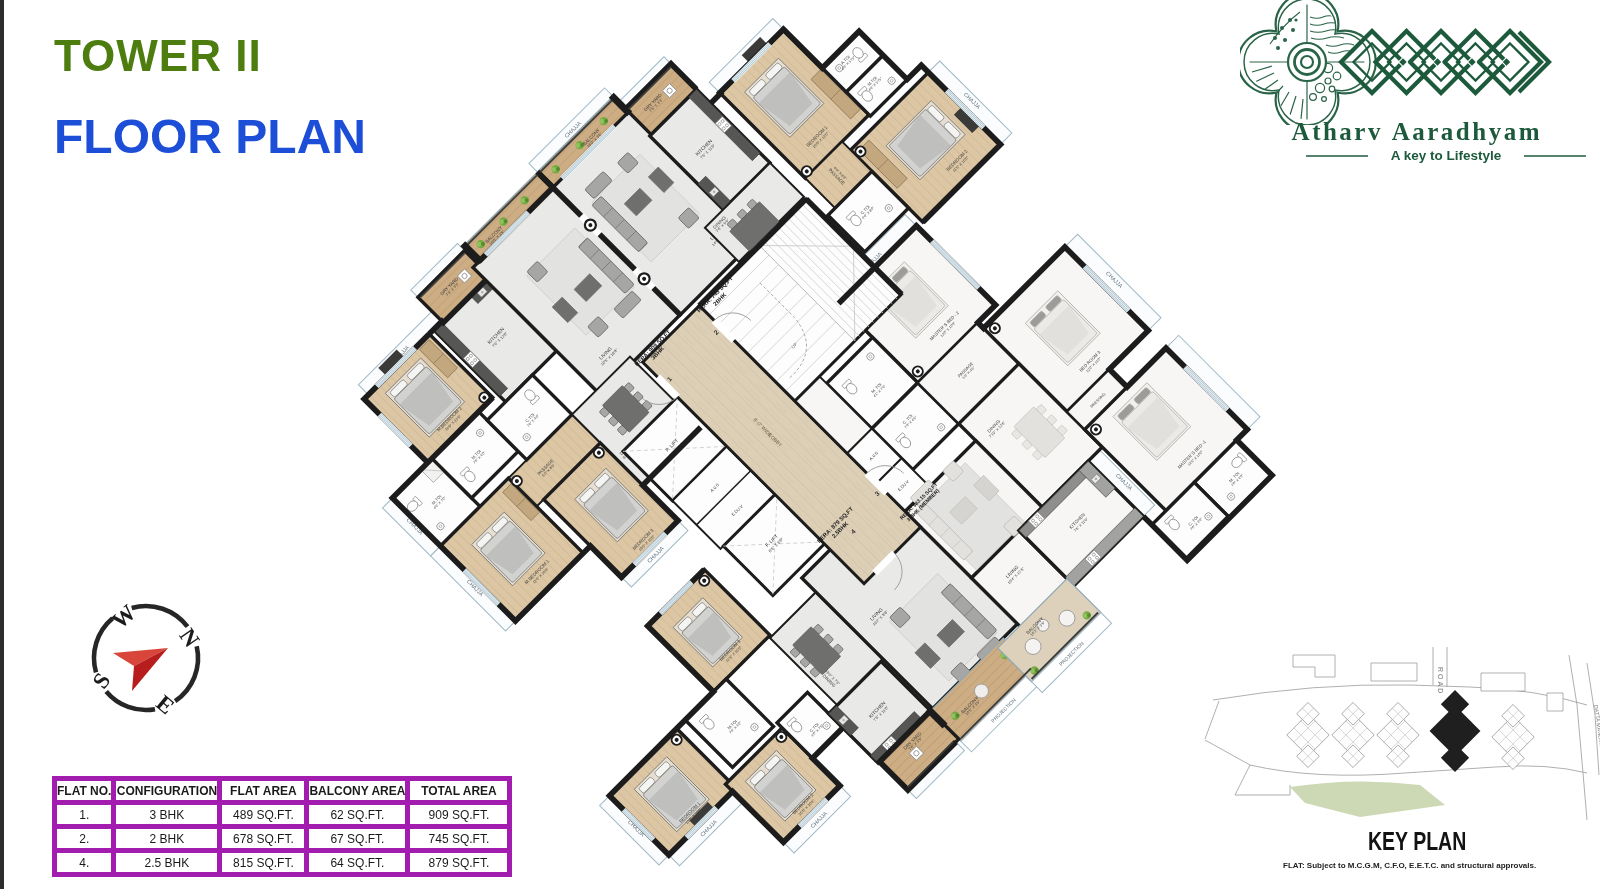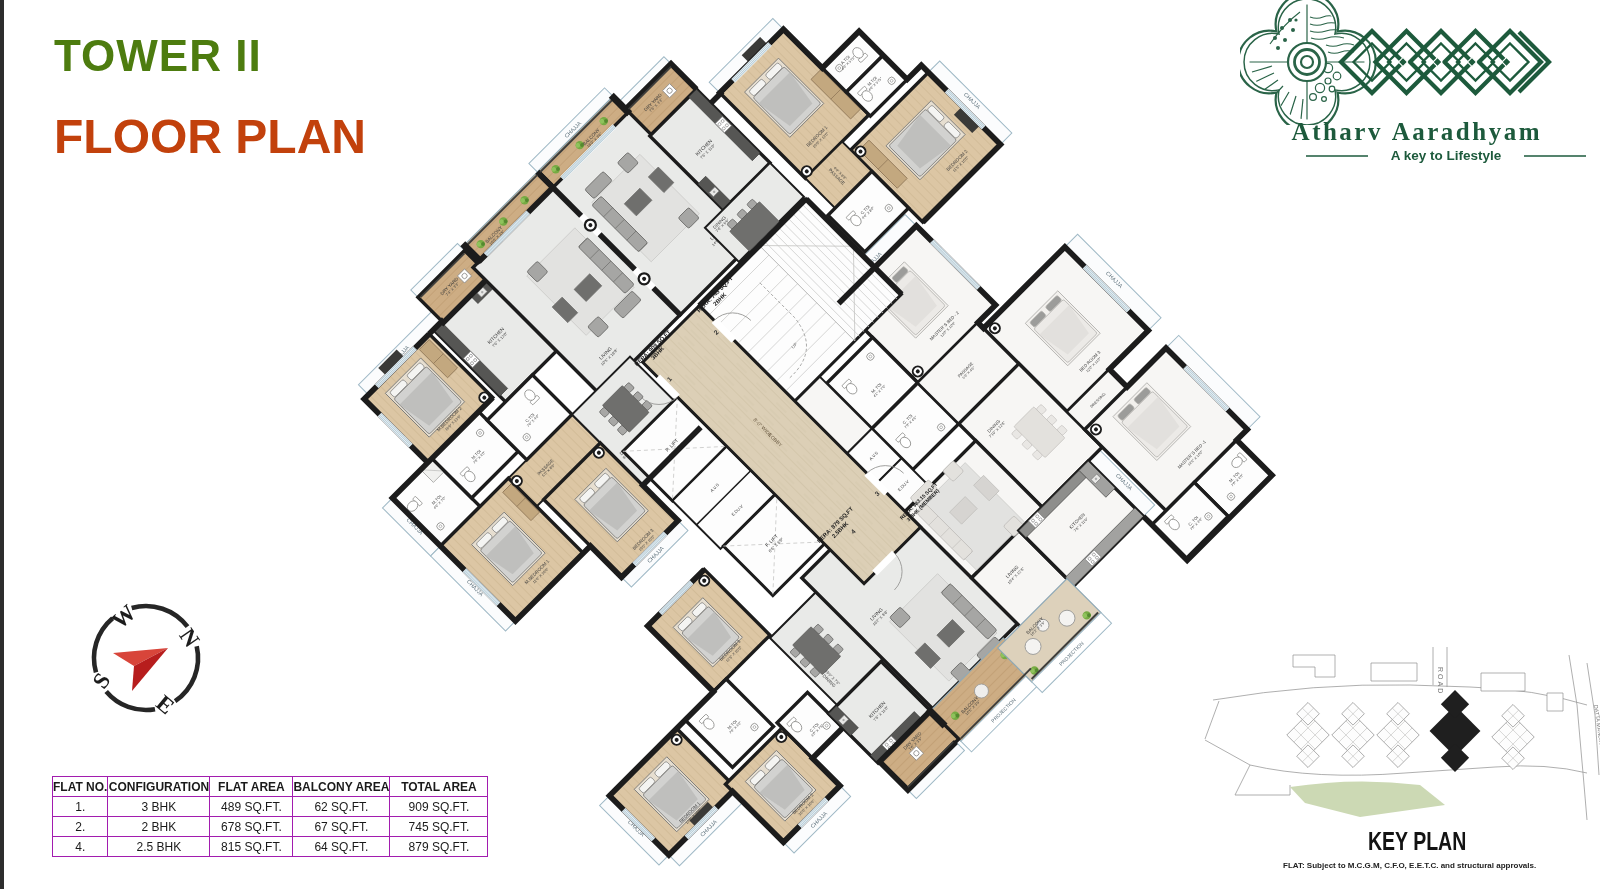--- a/index.html
+++ b/index.html
@@ -1,25 +1,25 @@
 <!DOCTYPE html>
 <html><head>
 <meta charset="utf-8">
 <style>
   html,body{margin:0;padding:0;background:#fff;width:1600px;height:889px;overflow:hidden;}
   body{font-family:"Liberation Sans",sans-serif;position:relative;}
   .abs{position:absolute;}
   #title1{left:54px;top:31px;font-size:44px;font-weight:bold;letter-spacing:1px;color:#4d7c0f;}
-  #title2{left:54px;top:109px;font-size:48px;font-weight:bold;letter-spacing:0px;color:#c2410c;}
+  #title2{left:54px;top:109px;font-size:48px;font-weight:bold;letter-spacing:0px;color:#1d4ed8;}
   #brand{left:1262px;top:118px;width:280px;text-align:right;color:#1d5a3c;font-family:"Liberation Serif",serif;font-size:25px;letter-spacing:2.5px;font-weight:bold;}
   #tag{left:1306px;top:148px;width:280px;text-align:right;color:#1d5a3c;font-size:13.5px;font-weight:bold;}
   #keyplanlbl{left:1368px;top:827px;font-size:25px;font-weight:bold;color:#131313;letter-spacing:0px;transform:scaleX(0.78);transform-origin:0 0;}
   #notelbl{left:1283px;top:861px;font-size:8px;font-weight:bold;color:#222;}
   table.areas{position:absolute;left:52px;top:776px;border-collapse:collapse;font-size:12px;color:#1a1a1a;text-align:center;table-layout:fixed;}
-  table.areas td,table.areas th{border:1px solid #a21caf;padding:0;}
+  table.areas td,table.areas th{border:5px solid #a21caf;padding:0;}
   table.areas th{font-size:12px;font-weight:bold;height:19px;white-space:nowrap;overflow:hidden;}
   table.areas td{height:19px;}
 </style>
 </head>
 <body>
 
 <div class="abs" style="left:0;top:0;width:4px;height:889px;background:#2d2d2d;"></div>
 
 <div class="abs" id="title1">TOWER II</div>
 

